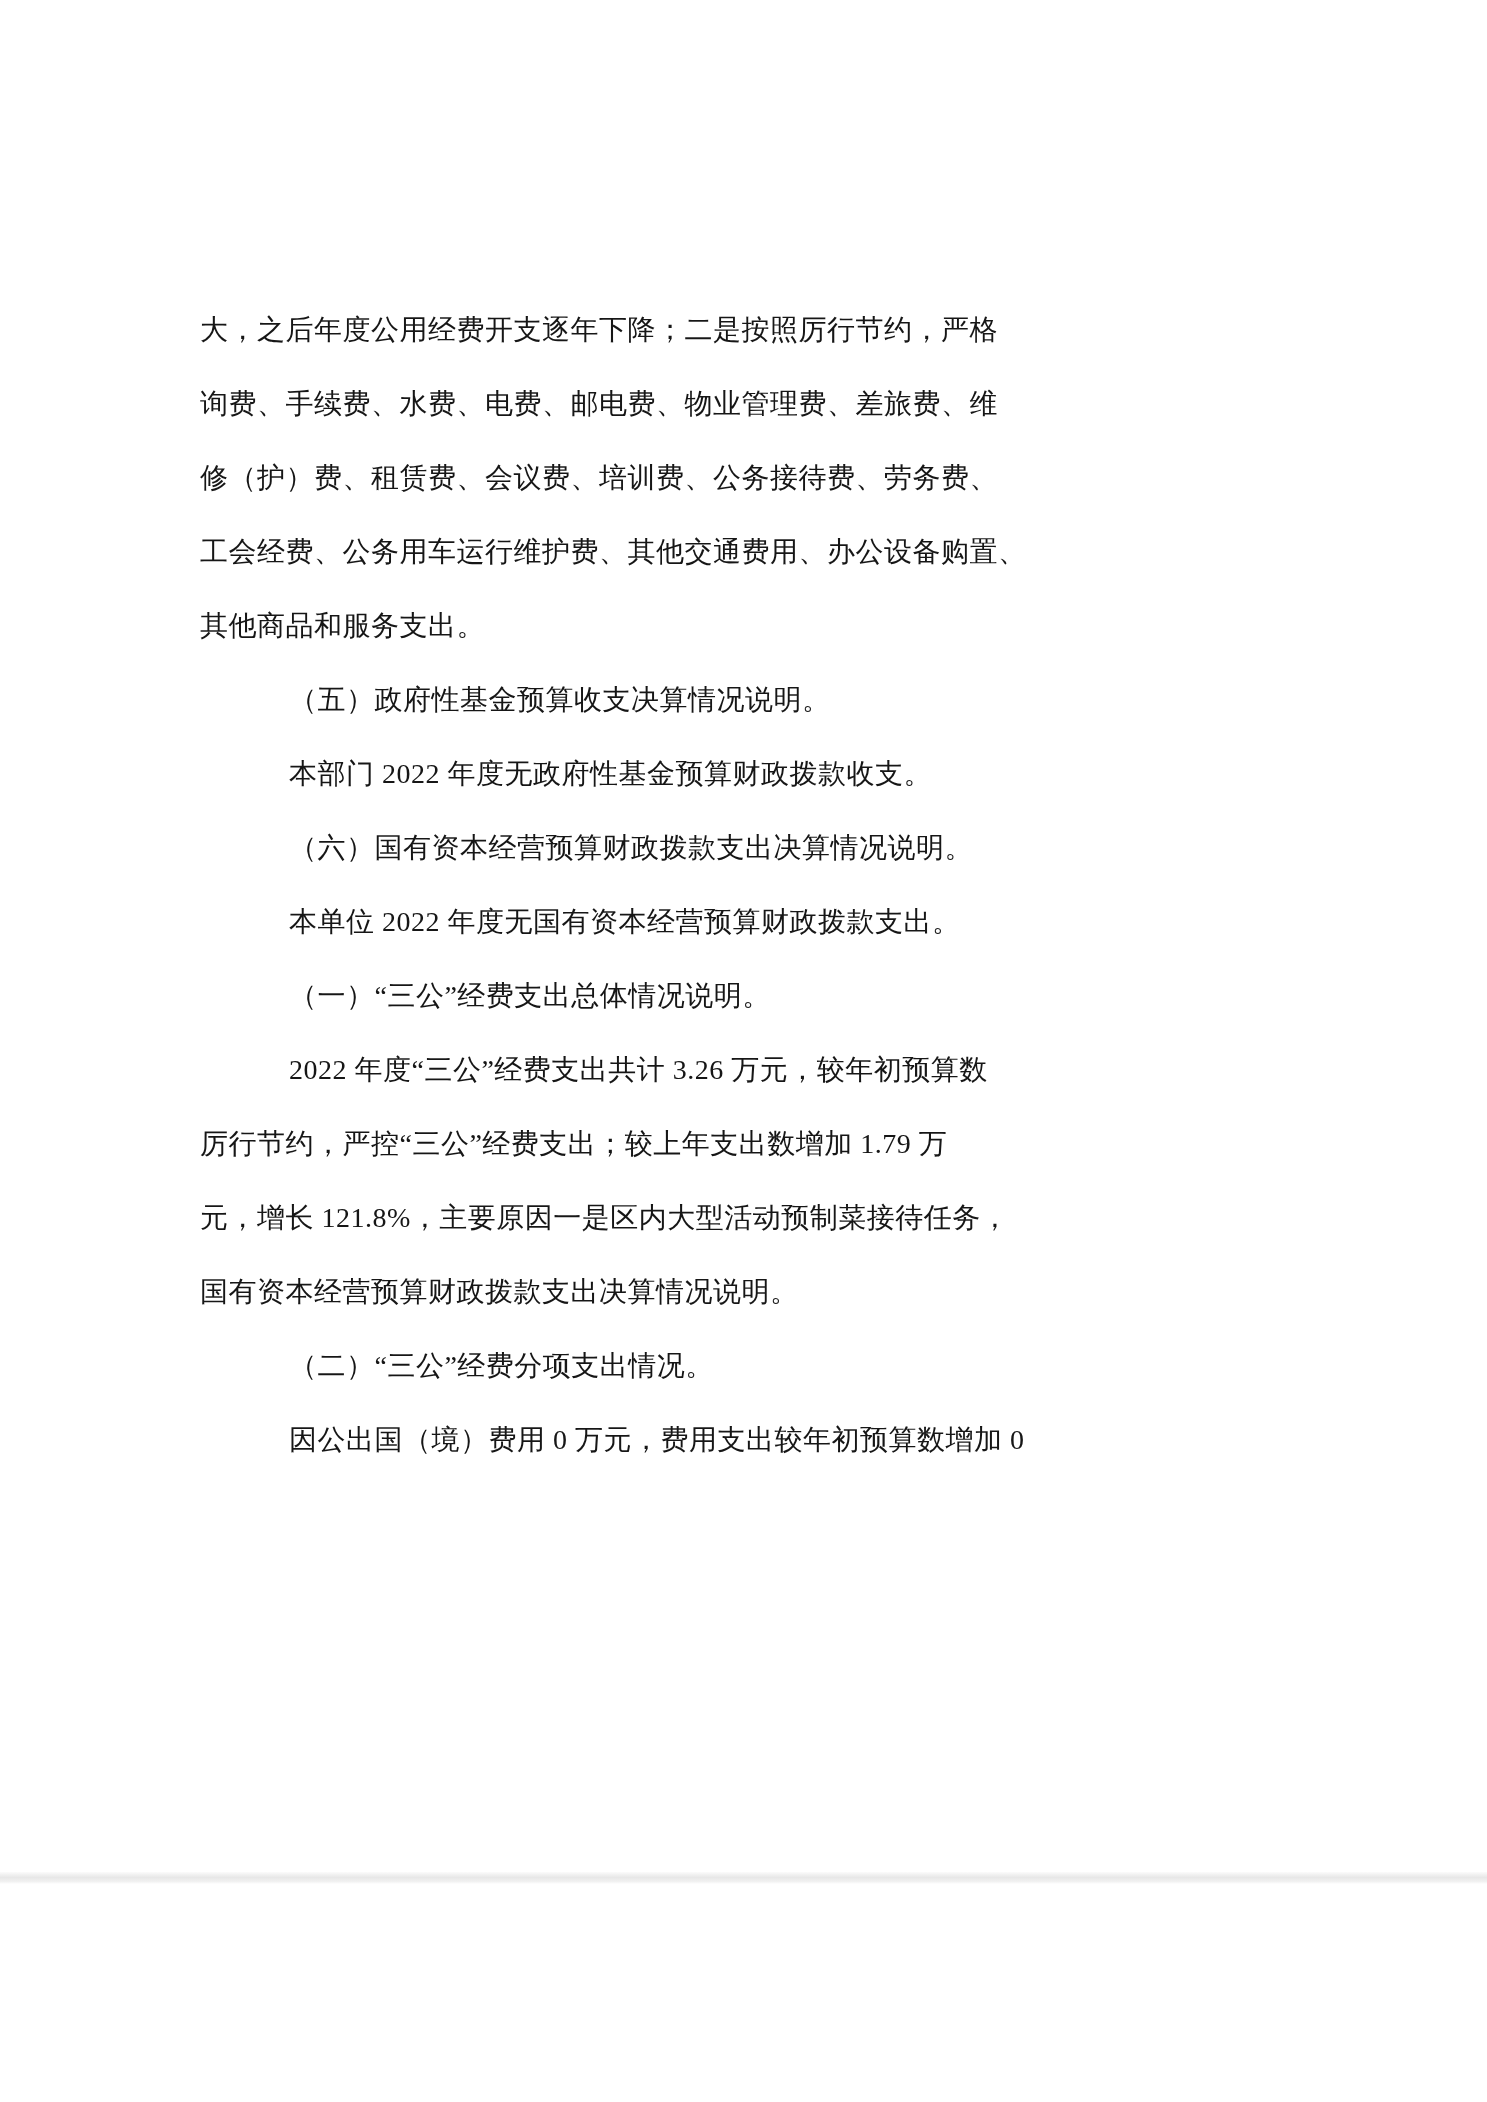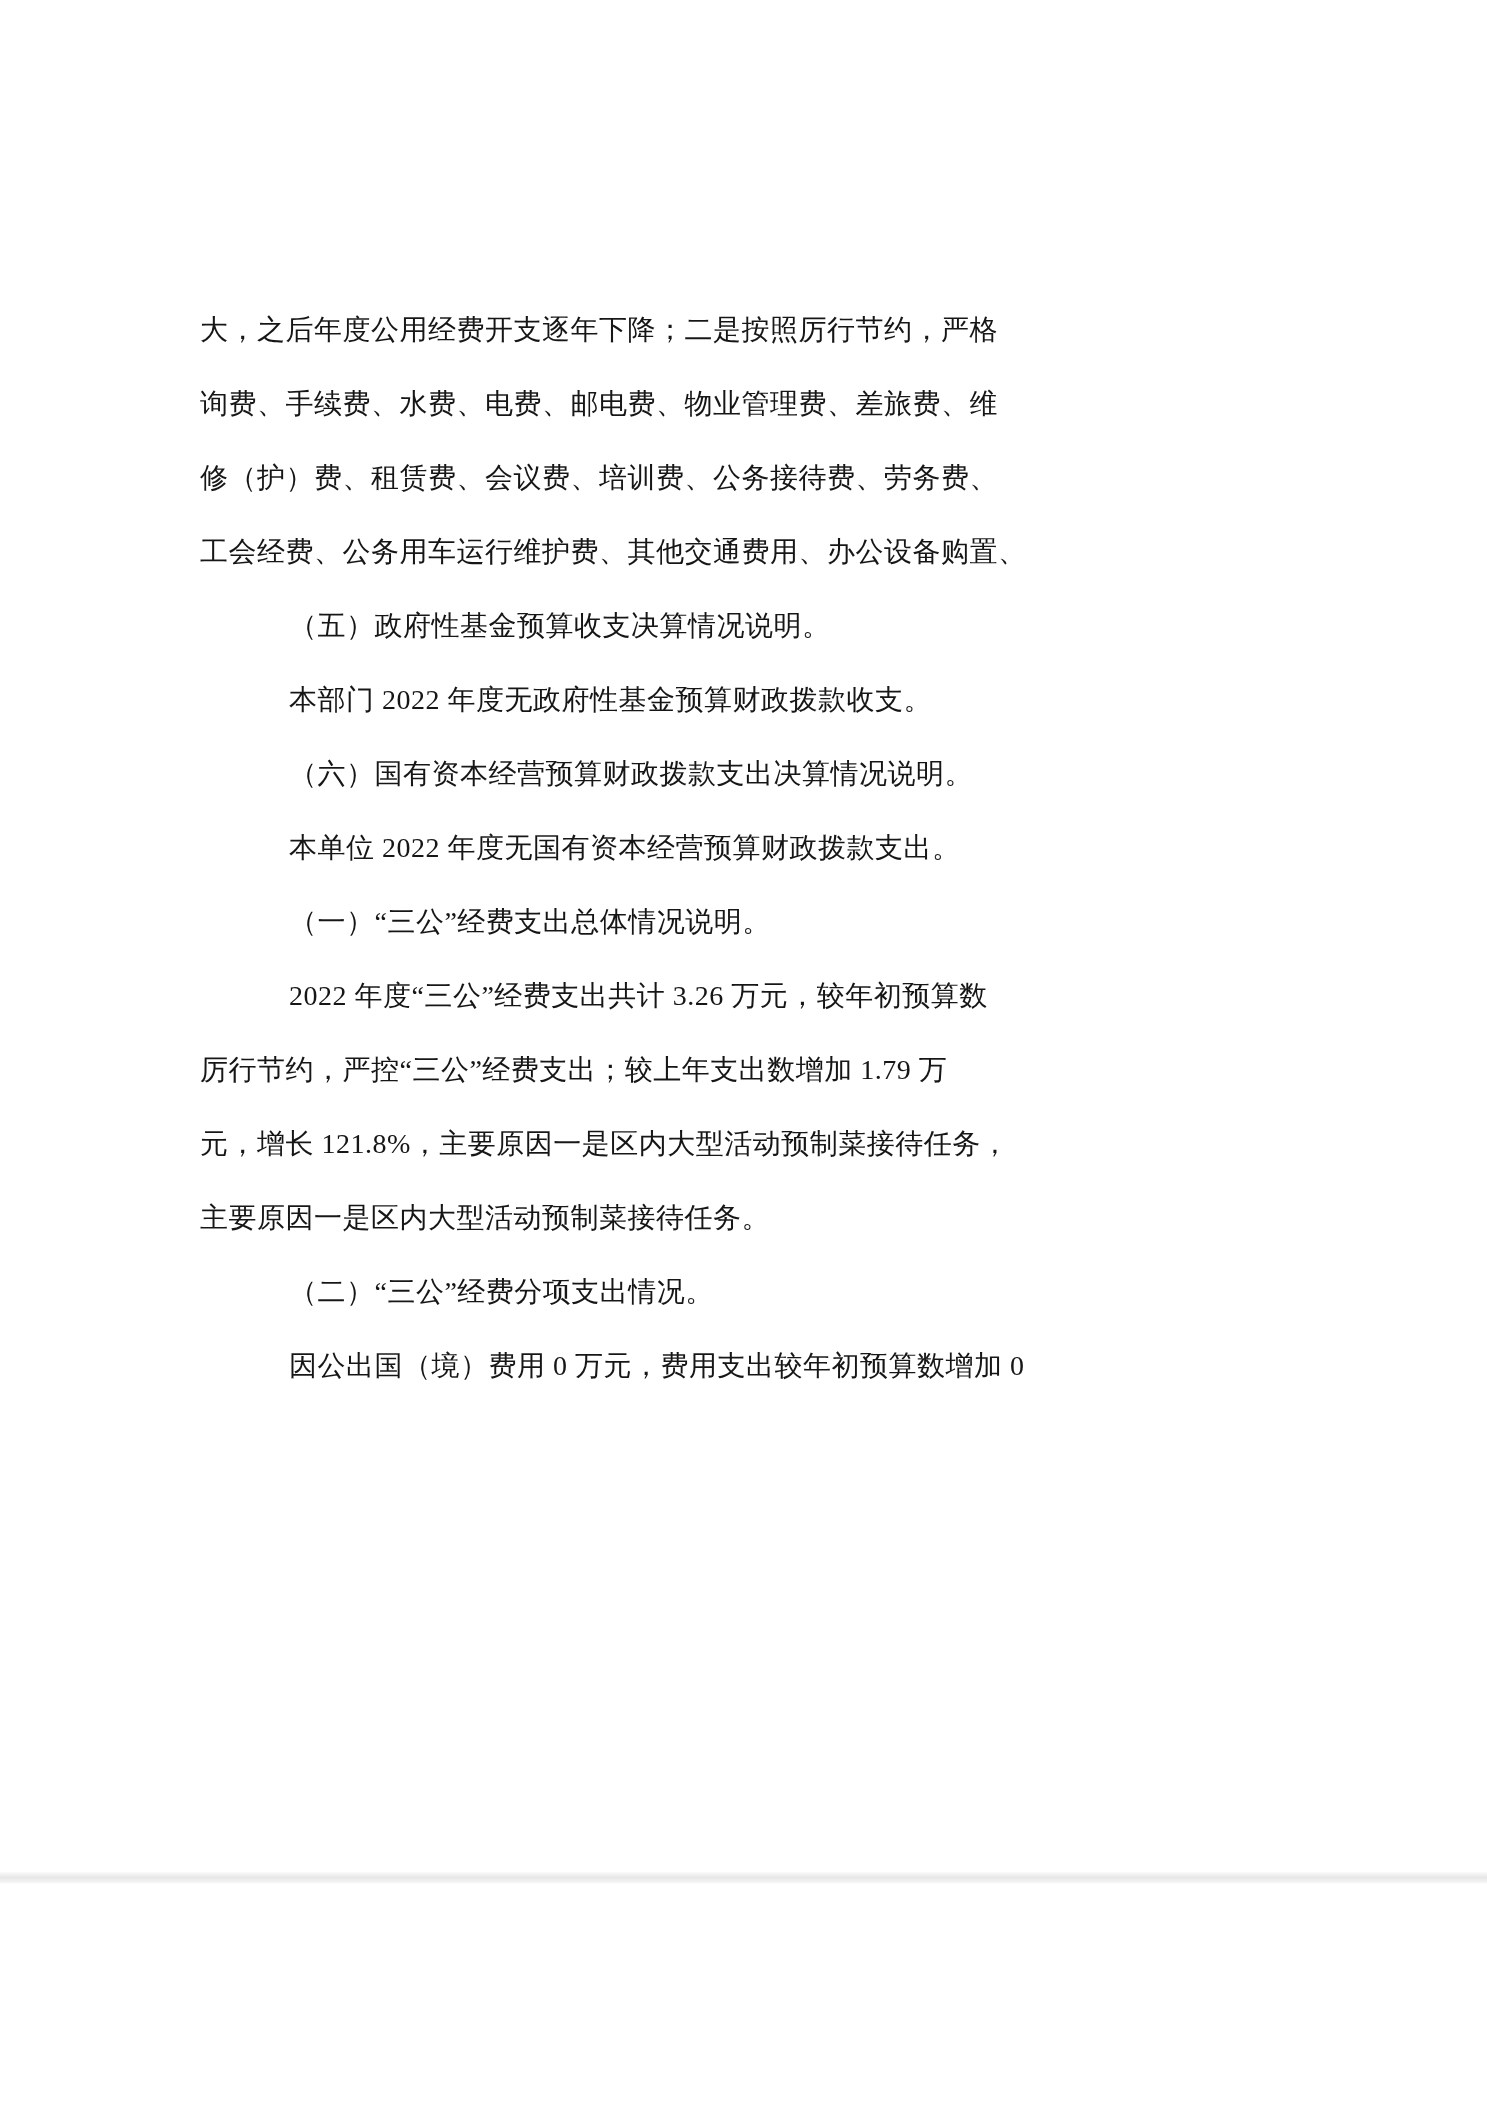--- a/index.html
+++ b/index.html
@@ -52,26 +52,27 @@
 </style>
 </head>
 <body>
 
 <div class="page">
   <div class="doc-lines" id="doc-lines">
       <div class="line">大，之后年度公用经费开支逐年下降；二是按照厉行节约，严格</div>
       <div class="line">询费、手续费、水费、电费、邮电费、物业管理费、差旅费、维</div>
       <div class="line">修（护）费、租赁费、会议费、培训费、公务接待费、劳务费、</div>
       <div class="line">工会经费、公务用车运行维护费、其他交通费用、办公设备购置、</div>
+      <div class="line">其他商品和服务支出。</div>
       <div class="line indent">（五）政府性基金预算收支决算情况说明。</div>
       <div class="line indent">本部门 2022 年度无政府性基金预算财政拨款收支。</div>
       <div class="line indent">（六）国有资本经营预算财政拨款支出决算情况说明。</div>
       <div class="line indent">本单位 2022 年度无国有资本经营预算财政拨款支出。</div>
       <div class="line indent">（一）“三公”经费支出总体情况说明。</div>
       <div class="line indent">2022 年度“三公”经费支出共计 3.26 万元，较年初预算数</div>
       <div class="line">厉行节约，严控“三公”经费支出；较上年支出数增加 1.79 万</div>
       <div class="line">元，增长 121.8%，主要原因一是区内大型活动预制菜接待任务，</div>
-      <div class="line">主要原因一是区内大型活动预制菜接待任务。</div>
+      <div class="line">国有资本经营预算财政拨款支出决算情况说明。</div>
       <div class="line indent">（二）“三公”经费分项支出情况。</div>
       <div class="line indent">因公出国（境）费用 0 万元，费用支出较年初预算数增加 0</div>
     </div>
   <div class="scan-band"></div>
 </div>
 
 </body></html>

